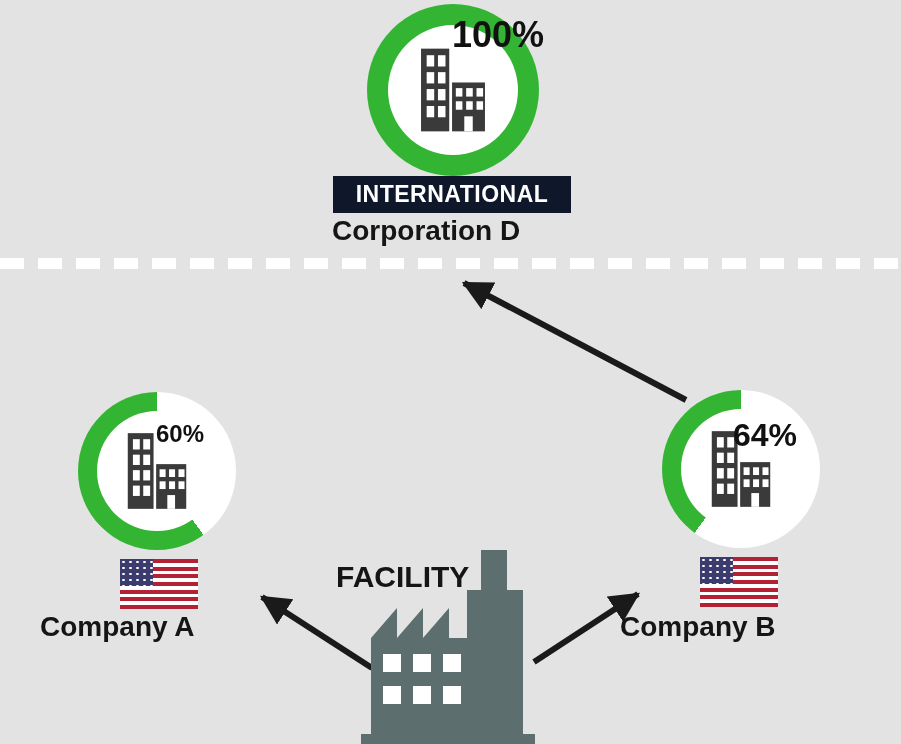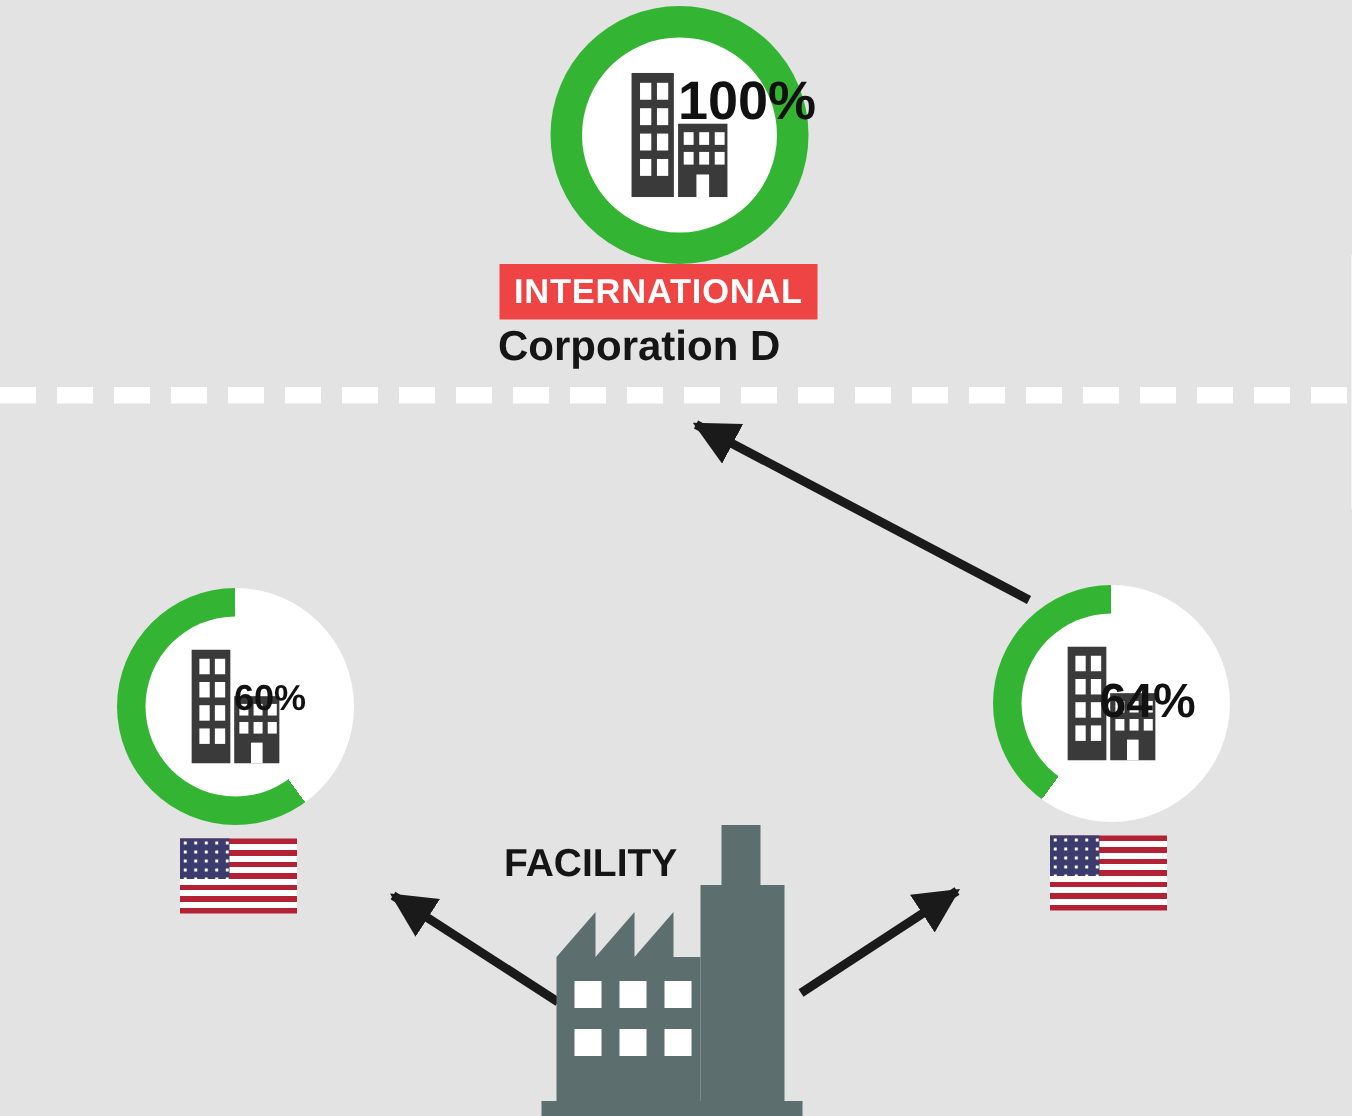--- a/index.html
+++ b/index.html
@@ -25,35 +25,35 @@
   .ring-full { background: #33b533; }
   .ring-60 { background: conic-gradient(from 0deg, #ffffff 0 144deg, #33b533 144deg 360deg); }
   .ring-40 { background: conic-gradient(from 0deg, #ffffff 0 216deg, #33b533 216deg 360deg); }
 
   .corp-ring { left: 367px; top: 4px; width: 172px; height: 172px; }
   .corp-ring .hole { inset: 21px; }
   .a-ring { left: 78px; top: 392px; width: 158px; height: 158px; }
   .b-ring { left: 662px; top: 390px; width: 158px; height: 158px; }
   .a-ring .hole, .b-ring .hole { inset: 19px; }
 
-  .pct { position: absolute; font-weight: 700; color: #111111; z-index: 5; margin-top: 32px; }
+  .pct { position: absolute; font-weight: 700; color: #111111; z-index: 5; }
   .pct-d { left: 452px; top: 14px; font-size: 36px; }
   .pct-a { left: 156px; top: 420px; font-size: 24px; }
   .pct-b { left: 733px; top: 417px; font-size: 32px; }
 
   .banner {
-    position: absolute; left: 333px; top: 176px; width: 212px; height: 37px;
-    background: #ef4444; color: #ffffff; font-weight: 700; font-size: 23px;
+    position: absolute; left: 333px; top: 176px; width: 238px; height: 37px;
+    background: #0f172a; color: #ffffff; font-weight: 700; font-size: 23px;
     text-align: center; line-height: 37px; letter-spacing: 0.5px;
   }
   .label { position: absolute; font-weight: 700; color: #151515; text-align: left; font-size: 28px; }
   .name-d { left: 332px; top: 215px; width: 240px; }
   .name-a { left: 40px; top: 611px; width: 240px; }
   .name-b { left: 620px; top: 611px; width: 240px; }
-  .facility-label { left: 336px; top: 560px; width: 180px; font-size: 26px; }
+  .facility-label { left: 336px; top: 560px; width: 180px; font-size: 30px; }
 
   .flag {
     position: absolute; width: 78px; height: 50px;
     background: repeating-linear-gradient(to bottom, #b22234 0 3.85px, #ffffff 3.85px 7.7px);
   }
   .flag .canton {
     position: absolute; left: 0; top: 0; width: 33px; height: 27px;
     background-color: #3c3b6e;
     background-image: radial-gradient(#ffffff 1.1px, rgba(255,255,255,0) 1.3px);
     background-size: 7px 6px;
@@ -134,20 +134,21 @@
           <rect x="64" y="62" width="7" height="9"></rect>
           <rect x="75" y="62" width="7" height="9"></rect>
         <rect x="62" y="78" width="9" height="16"></rect>
       </g>
     </svg>
   </div>
   <div class="pct pct-a">60%</div>
   <div class="flag flag-a">
     <div class="canton"></div>
   </div>
+  <div class="label name-a">Company A</div>
 
   <div class="donut ring-40 b-ring">
     <div class="hole"></div>
     <svg class="building" viewBox="0 0 100 100" width="86" height="86">
       <g fill="#3a3a3a">
         <rect x="16" y="6" width="30" height="88"></rect>
         <rect x="49" y="42" width="35" height="52"></rect>
       </g>
       <g fill="#ffffff">
         <rect x="22" y="13" width="8" height="12"></rect>
@@ -165,20 +166,21 @@
           <rect x="64" y="62" width="7" height="9"></rect>
           <rect x="75" y="62" width="7" height="9"></rect>
         <rect x="62" y="78" width="9" height="16"></rect>
       </g>
     </svg>
   </div>
   <div class="pct pct-b">64%</div>
   <div class="flag flag-b">
     <div class="canton"></div>
   </div>
+  <div class="label name-b">Company B</div>
 
   <div class="label facility-label">FACILITY</div>
   <svg class="factory" viewBox="0 0 190 198" width="192" height="198">
     <g fill="#5d6e6e">
       <rect x="128" y="4" width="26" height="48"></rect>
       <rect x="114" y="44" width="56" height="154"></rect>
       <polygon points="18,198 18,92 44,62 44,92 70,62 70,92 96,62 96,92 114,92 114,198"></polygon>
       <rect x="8" y="188" width="174" height="10"></rect>
     </g>
     <g fill="#ffffff">

